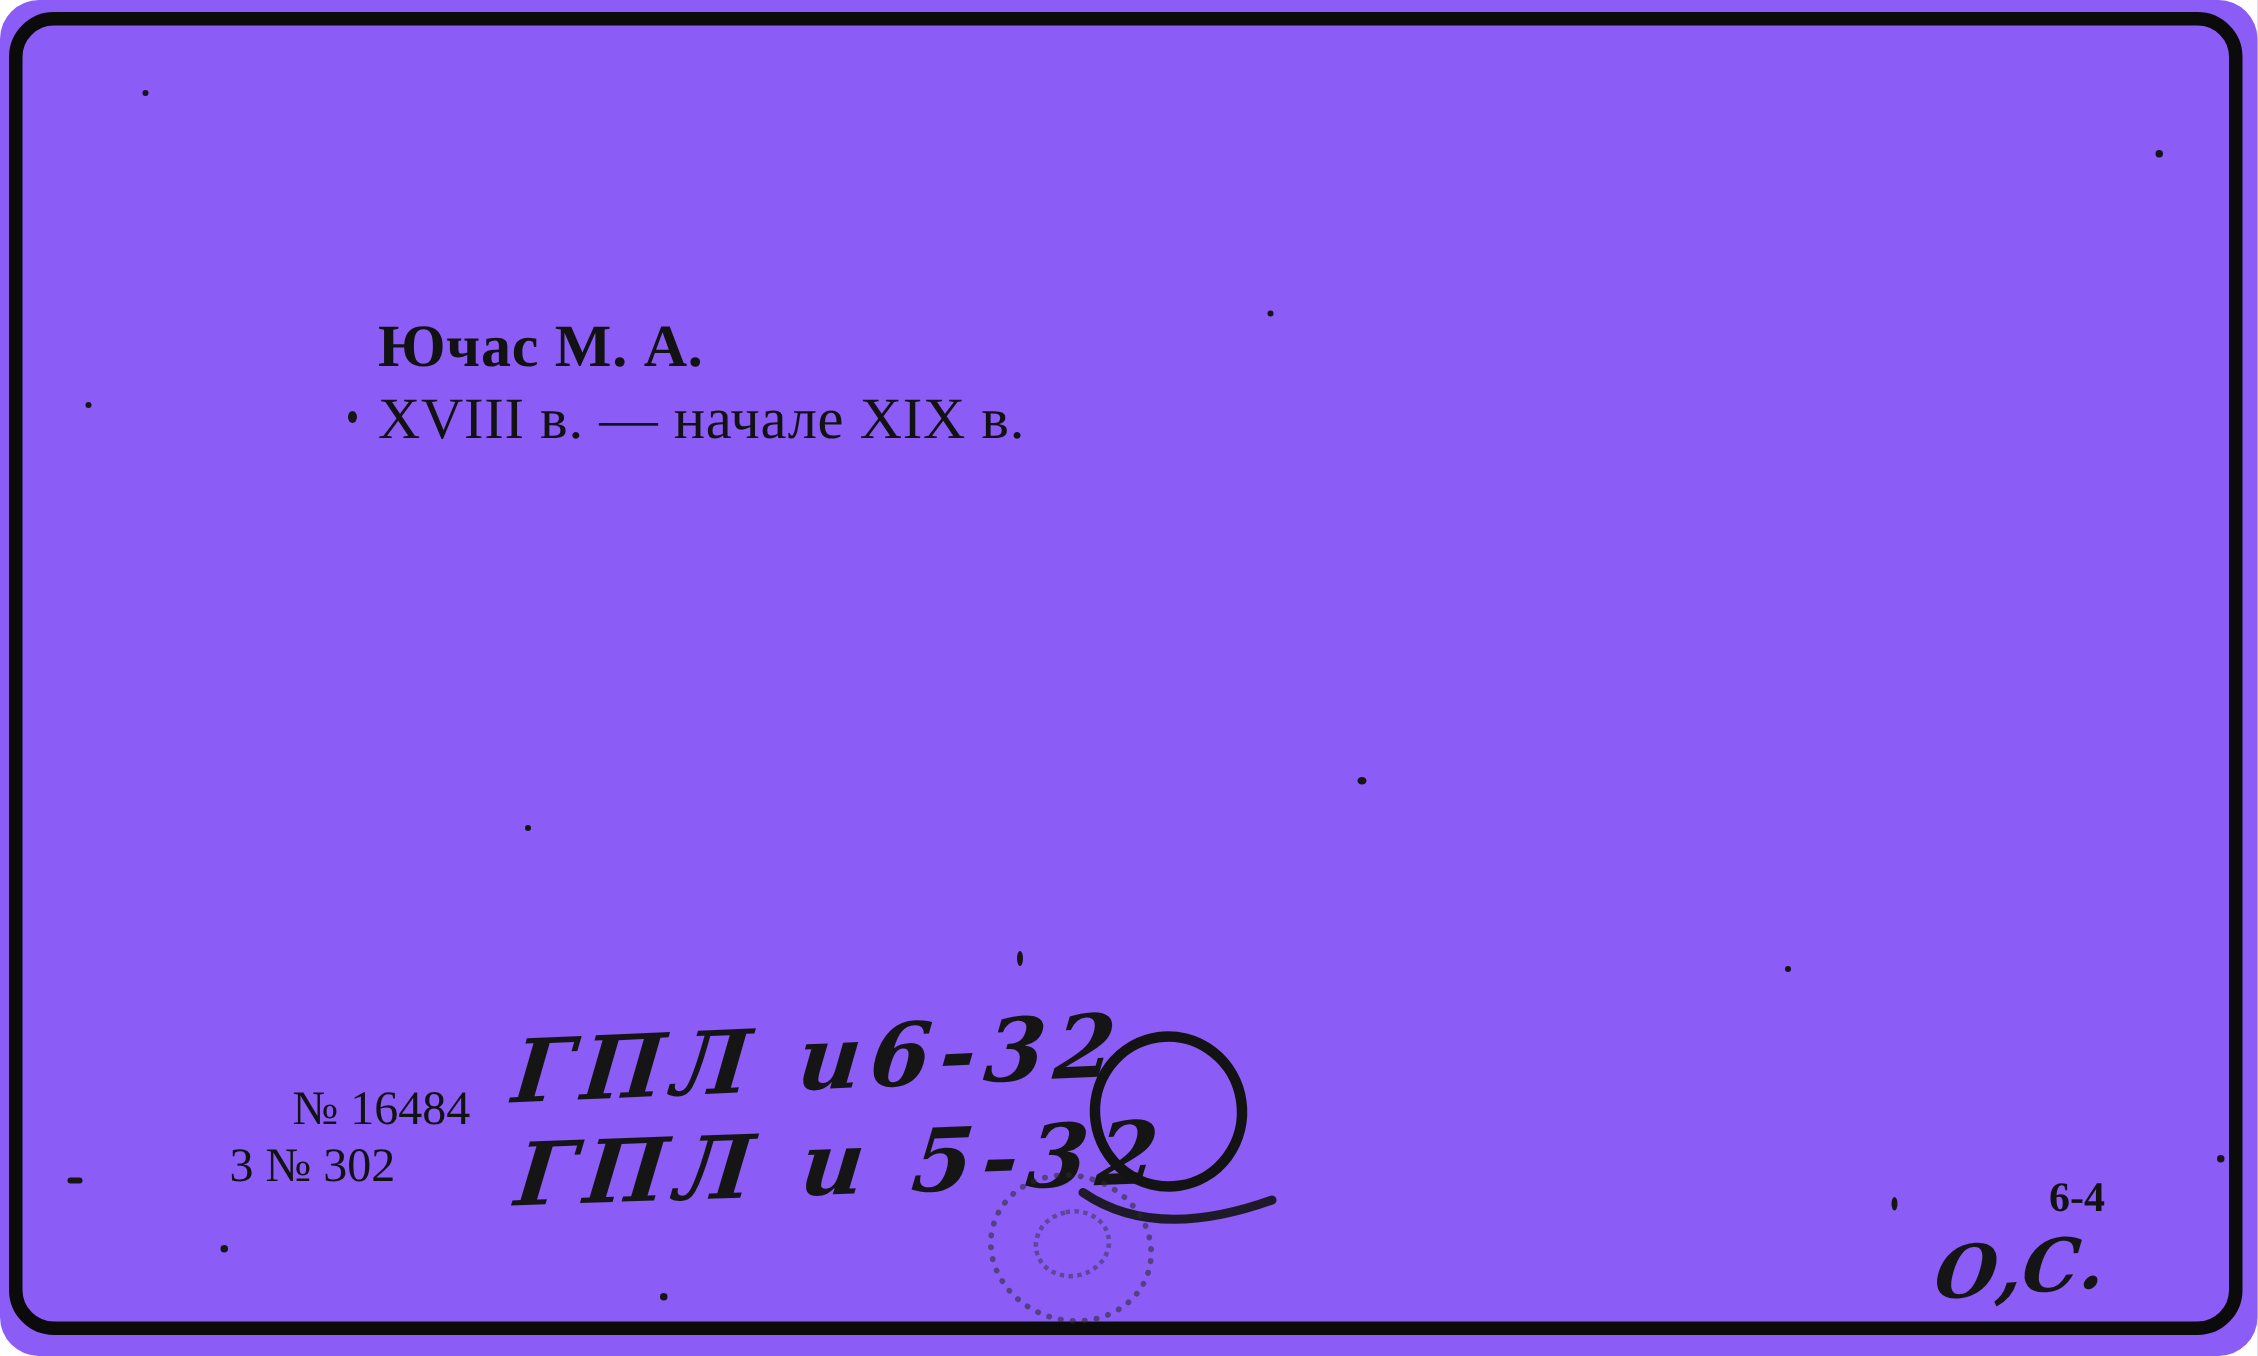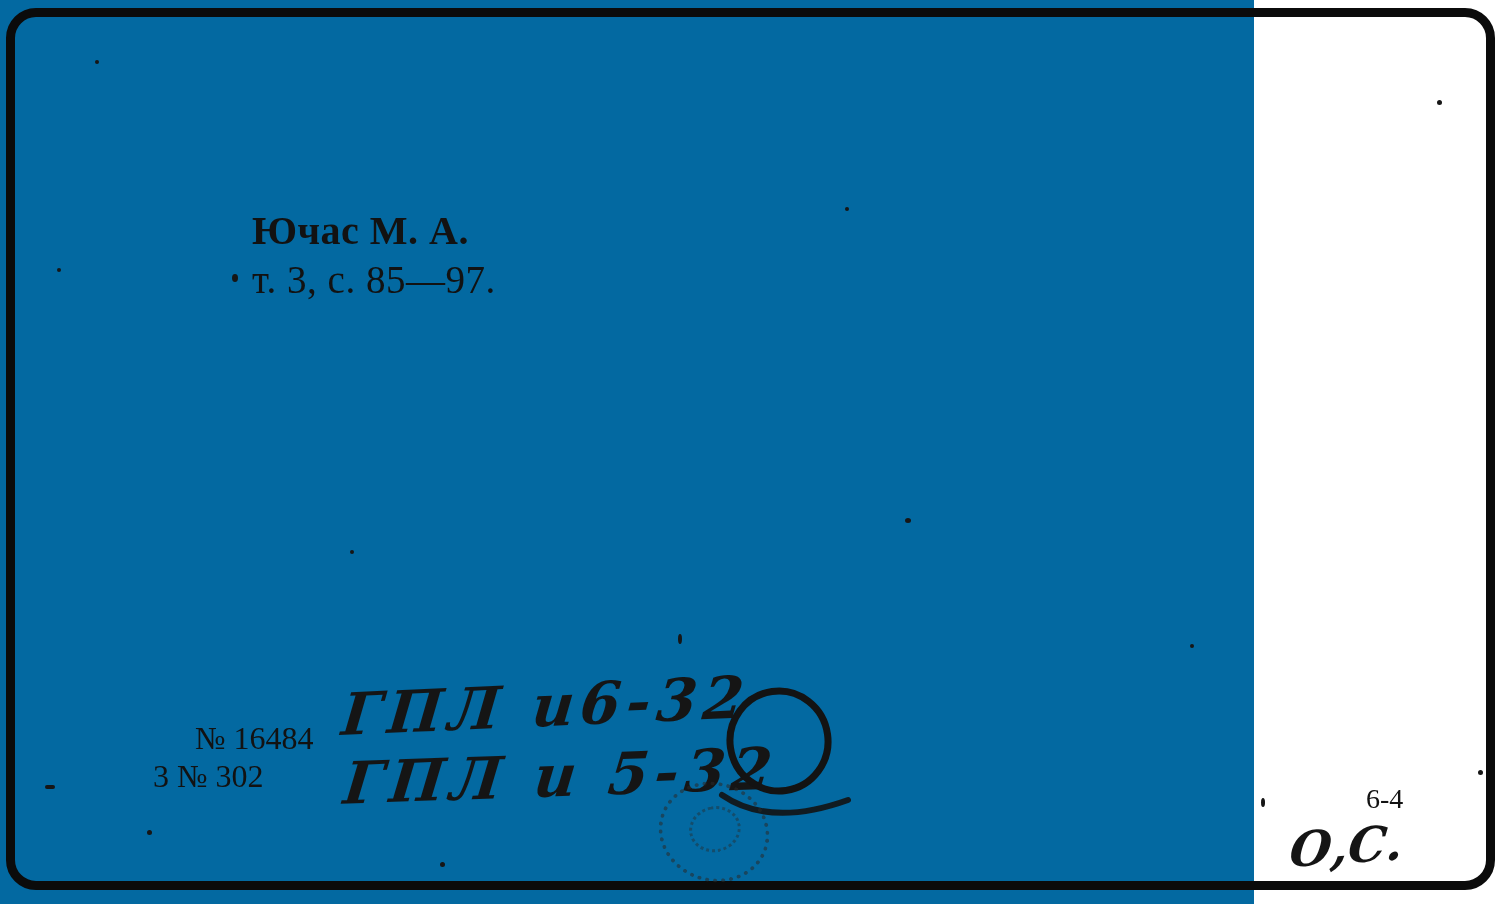--- a/index.html
+++ b/index.html
@@ -7,23 +7,24 @@
     padding: 0;
     width: 1505px;
     height: 904px;
     background: #ffffff;
     overflow: hidden;
     font-family: "Liberation Serif", serif;
   }
   .scan {
     position: absolute;
     left: 0; top: 0;
-    width: 1254px;
+    width: 1505px;
     height: 904px;
-    background: #0369a1;
+    background: #8b5cf6;
+    border-radius: 26px;
   }
   
   .card-border {
     position: absolute;
     left: 6px; top: 8px;
     width: 1489px;
     height: 882px;
     border: 9px solid #0b0b0b;
     border-radius: 30px;
     box-sizing: border-box;
@@ -90,21 +91,21 @@
   .initials {
     left: 1290px; top: 818px;
     font-size: 48px;
     transform: rotate(-4deg) skewX(-10deg);
   }
   .corner-code {
     position: absolute;
     left: 1366px; top: 783px;
     color: #121212;
     font-size: 28px;
-    font-weight: 400;
+    font-weight: 700;
     white-space: nowrap;
   }
   
   .stamp-smudge {
     position: absolute;
     left: 658px; top: 782px;
     width: 104px; height: 92px;
     border: 4px dotted #2a2a2a;
     border-radius: 50%;
     opacity: 0.55;
@@ -133,21 +134,21 @@
 </style>
 </head>
 <body>
 
 <div class="scan">
 
   <div class="card-border"></div>
 
   <div class="text-block">
     <div class="author-line">Ючас М. А.</div>
-    <div class="body-line">т. 3, с. 85—97.</div>
+    <div class="body-line">XVIII в. — начале XIX в.</div>
   </div>
 
   <div class="accession acc-1">№ 16484</div>
   <div class="accession acc-2">3 № 302</div>
 
   <div class="handwriting shelf-1">ГПЛ и6-32</div>
   <div class="handwriting shelf-2">ГПЛ и 5-32</div>
 
   <svg class="ink-svg" viewBox="0 0 1505 904">
     <ellipse cx="779" cy="741" rx="49" ry="50" fill="none" stroke="#131313" stroke-width="7" transform="rotate(-8 779 741)"></ellipse>

